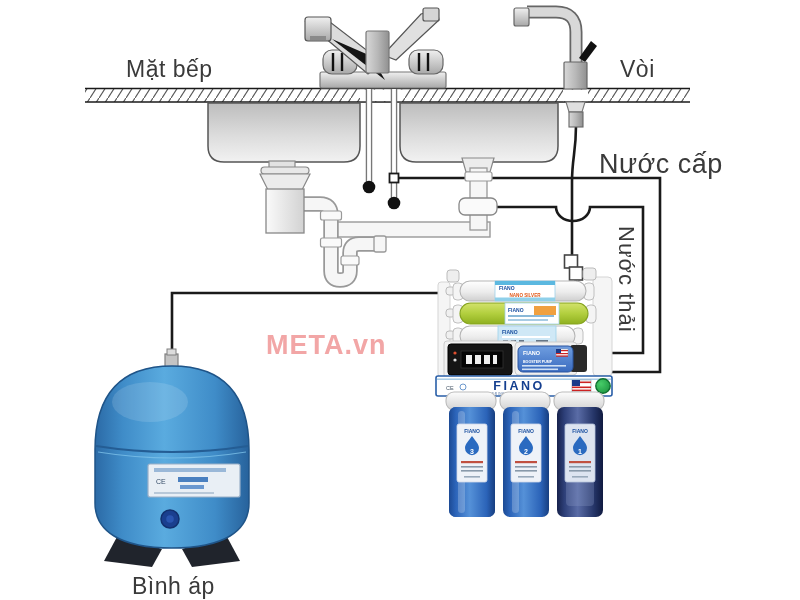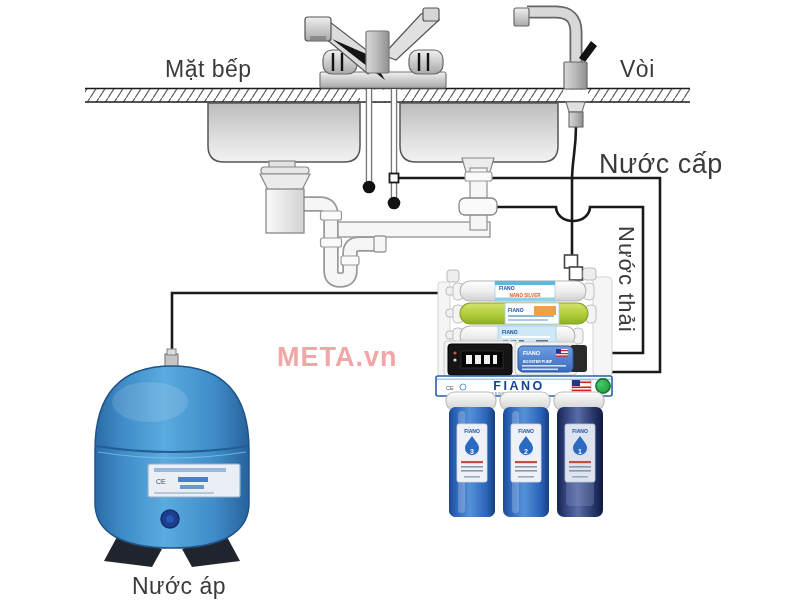--- a/index.html
+++ b/index.html
@@ -333,20 +333,20 @@
         <text x="580" y="453.5" font-size="7" font-weight="bold" fill="#ffffff" text-anchor="middle">1</text>
         <rect x="569" y="461" width="22" height="2.2" fill="#c05040"></rect>
         <rect x="569" y="466" width="22" height="1.6" fill="#8899aa"></rect>
         <rect x="569" y="470" width="22" height="1.6" fill="#8899aa"></rect>
         <rect x="572" y="476" width="16" height="1.6" fill="#99aabb"></rect>
       </g>
     </g>
   </g>
 </svg>
 
-<div class="lbl" style="left:126px;top:56px;margin-left:39px;">Mặt bếp</div>
+<div class="lbl" style="left:126px;top:56px;">Mặt bếp</div>
 <div class="lbl" style="left:620px;top:56px;text-align:right;">Vòi</div>
 <div class="lbl" style="left:599px;top:149px;font-size:27px;">Nước cấp</div>
 <div class="lbl-vert" style="left:613px;top:226px;">Nước thải</div>
-<div class="lbl" style="left:132px;top:573px;">Nước áp</div>
-<div class="watermark" style="left:277px;top:330px;margin-top:12px;">META.vn</div>
+<div class="lbl" style="left:132px;top:573px;">Bình áp</div>
+<div class="watermark" style="left:266px;top:330px;">META.vn</div>
 
 </div>
 
 </body></html>

